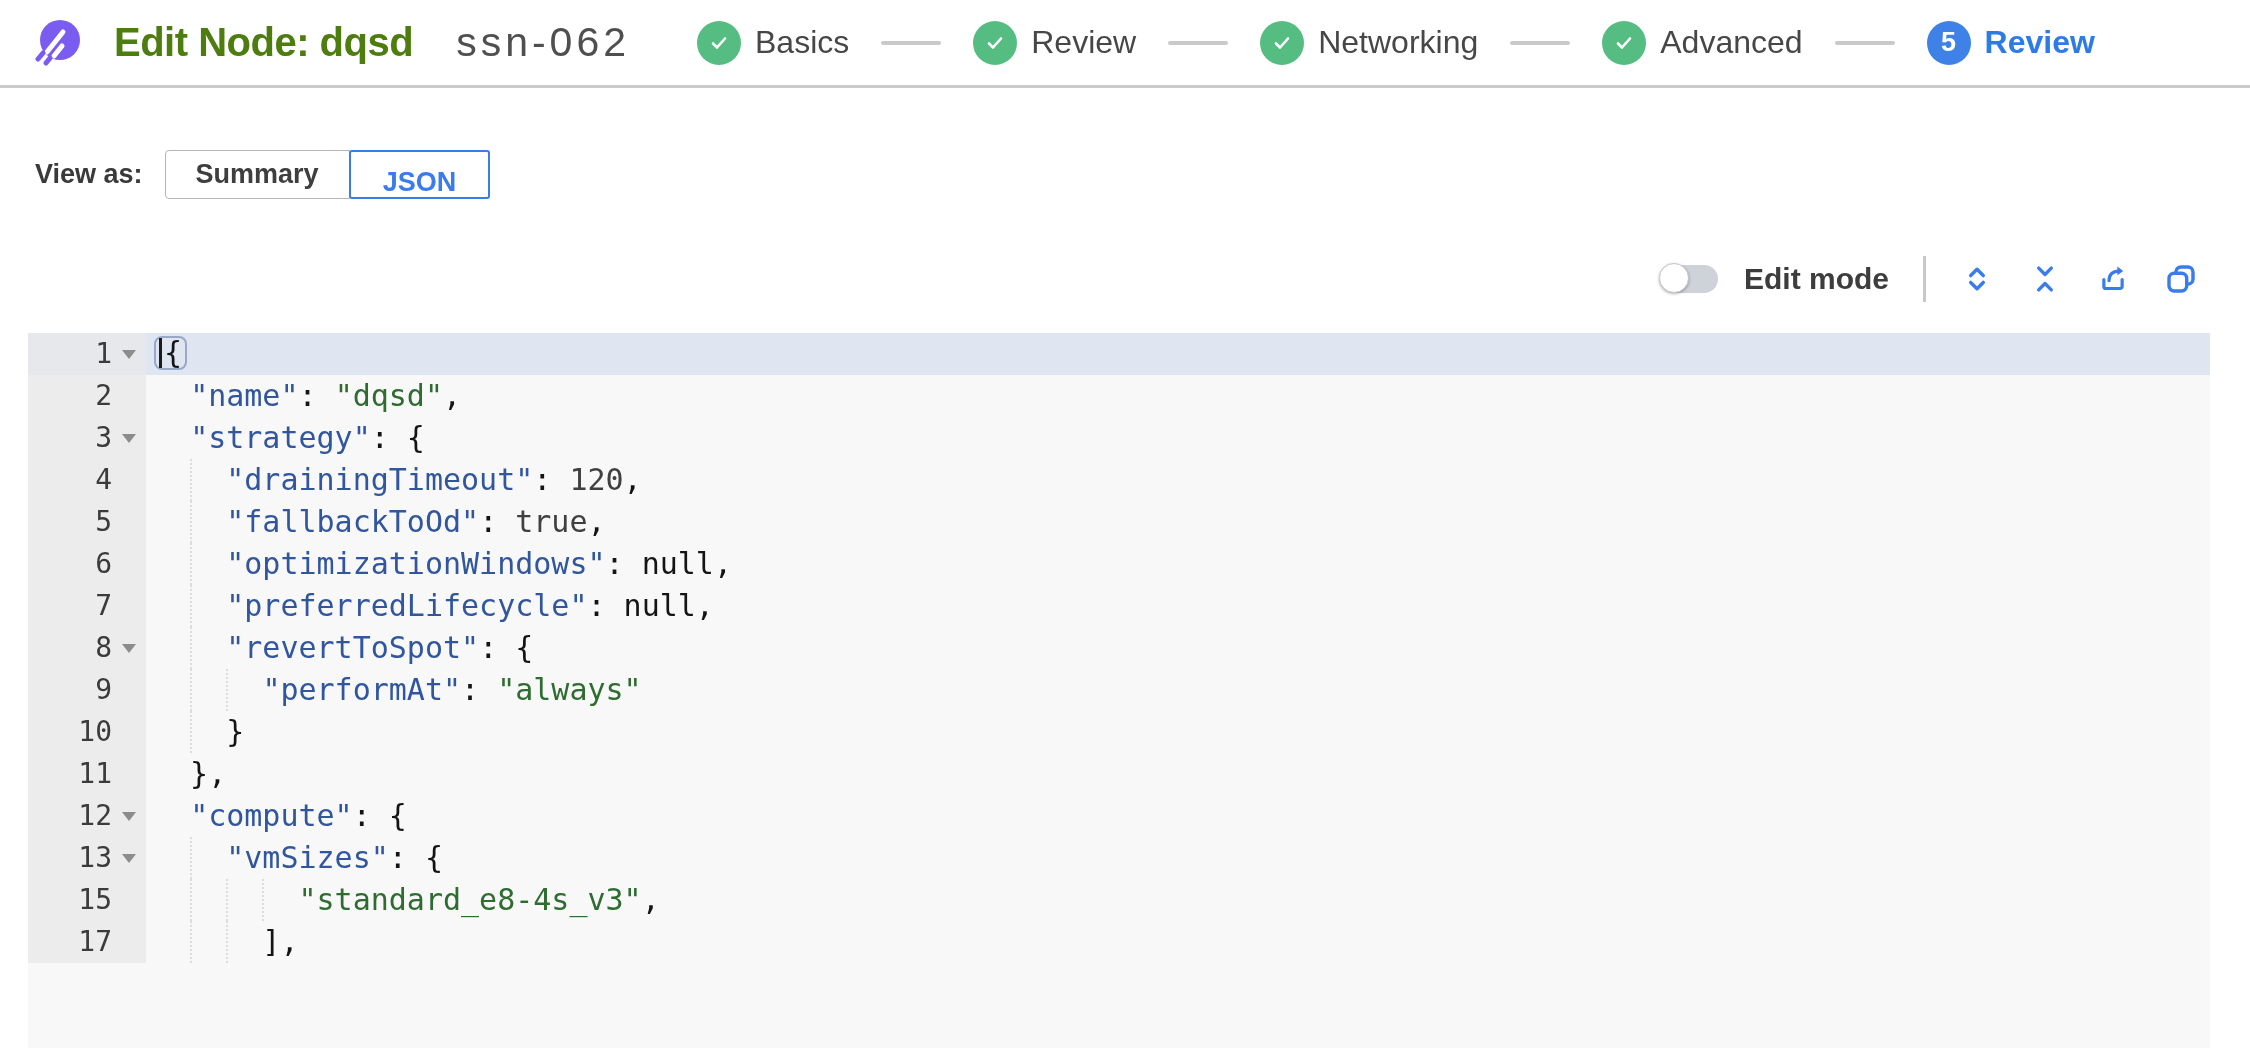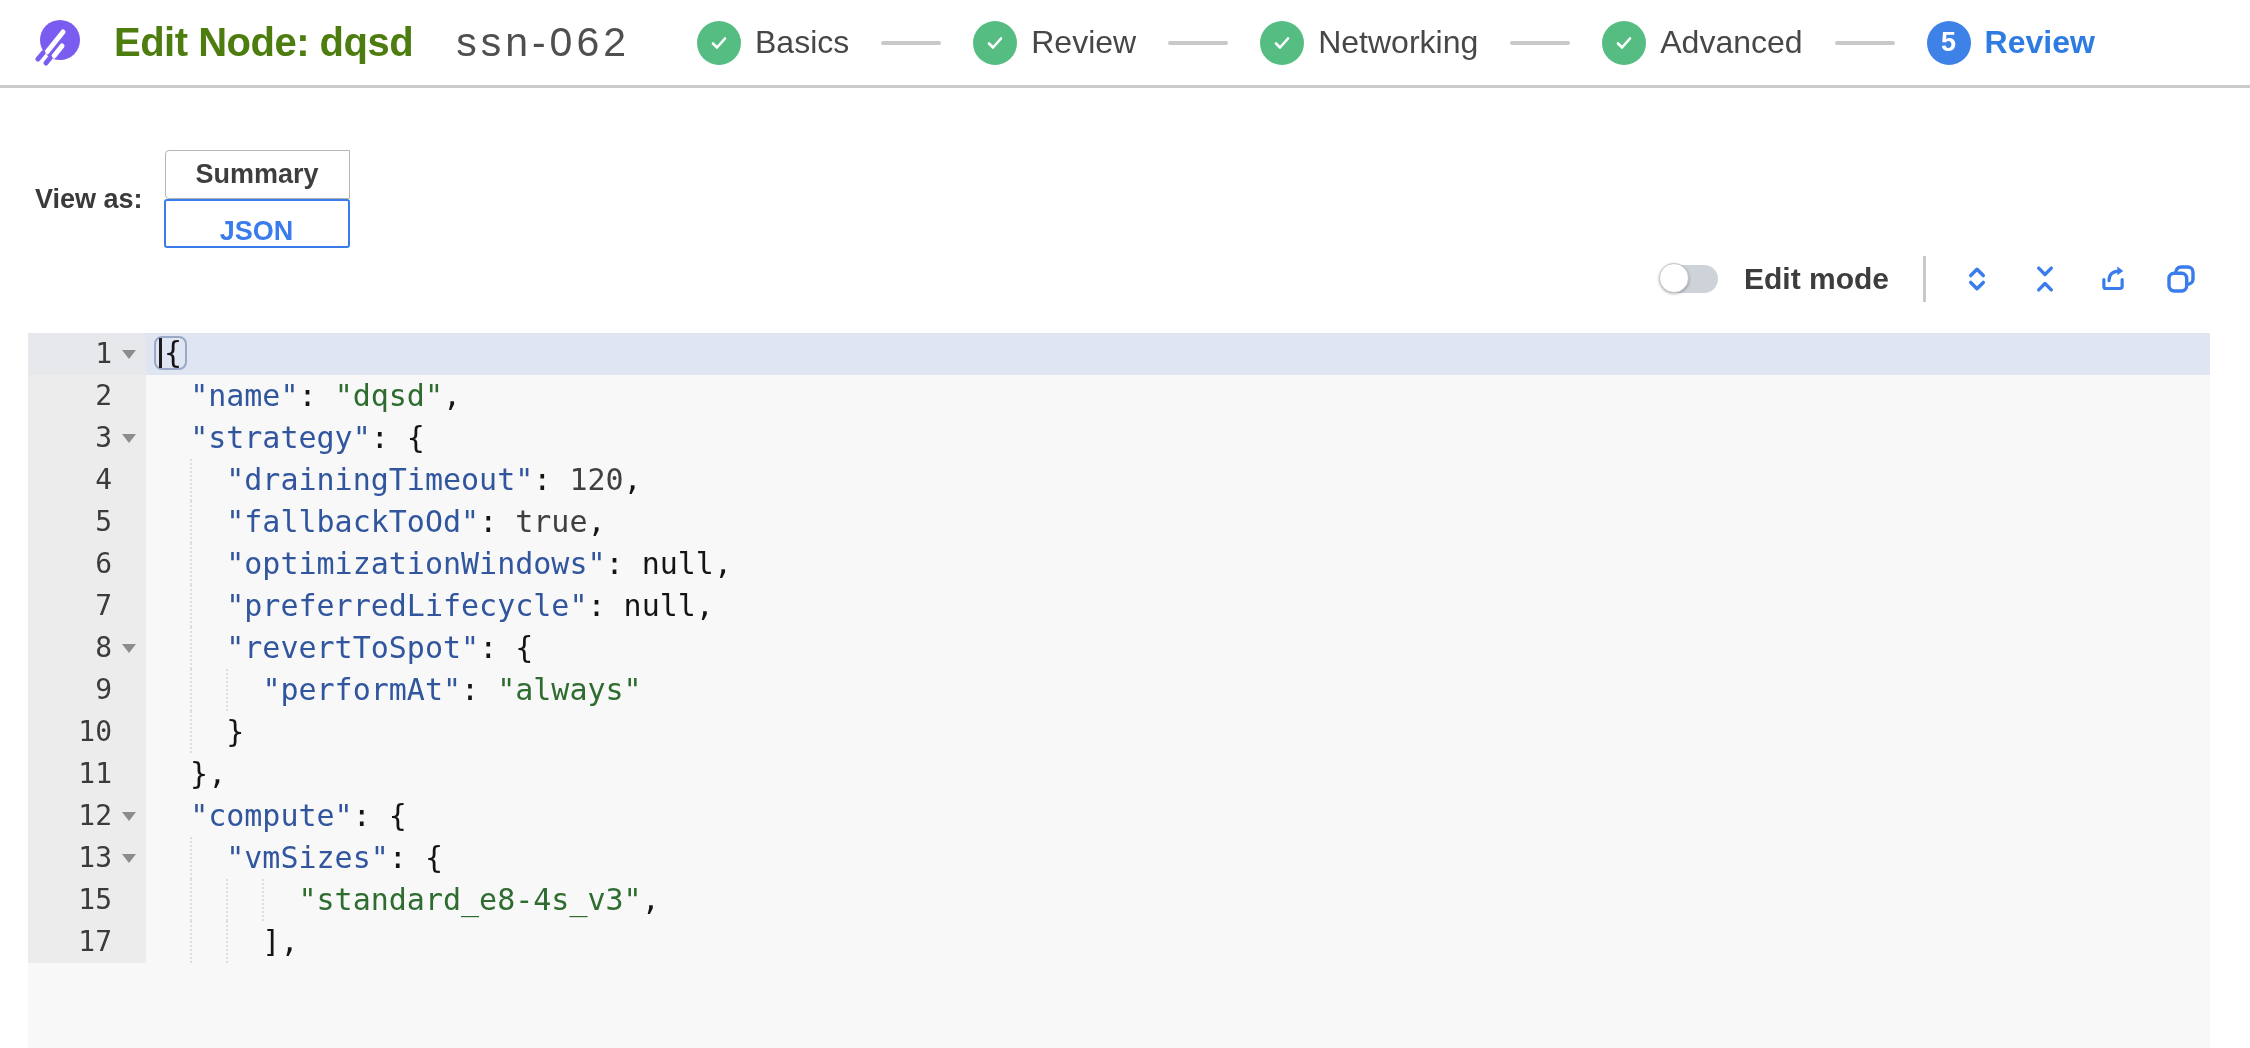--- a/index.html
+++ b/index.html
@@ -24,21 +24,21 @@
     display:flex;align-items:center;justify-content:center;
   }
   .step.active .step-circle{background:#3E82E8;}
   .step-num{color:#fff;font-size:27px;font-weight:700;}
   .step-label{font-size:32px;color:#474747;white-space:nowrap;}
   .step.active .step-label{color:#2E7CE2;font-weight:700;}
   .connector{width:60px;height:4px;border-radius:2px;background:#C9C9C9;margin:0 32px;flex:none;}
   
   .viewas{position:absolute;left:35px;top:150px;display:flex;align-items:center;}
   .viewas-label{font-size:27px;font-weight:700;color:#3A3A3A;margin-right:22px;}
-  .seg{display:flex;flex-direction:column;}
+  .seg{display:flex;}
   .seg-btn{
     height:49px;padding:0 30px;background:#fff;border:1px solid #B5B5B5;
     font-family:"Liberation Sans",sans-serif;font-size:27px;font-weight:700;color:#3E3E3E;
     border-radius:4px 0 0 4px;cursor:pointer;
   }
   .seg-btn.selected{
     border:2px solid #3A7CEC;color:#3A7CEC;border-radius:3px;
     margin-left:-1px;position:relative;z-index:1;padding:15px 32px;
   }
   

